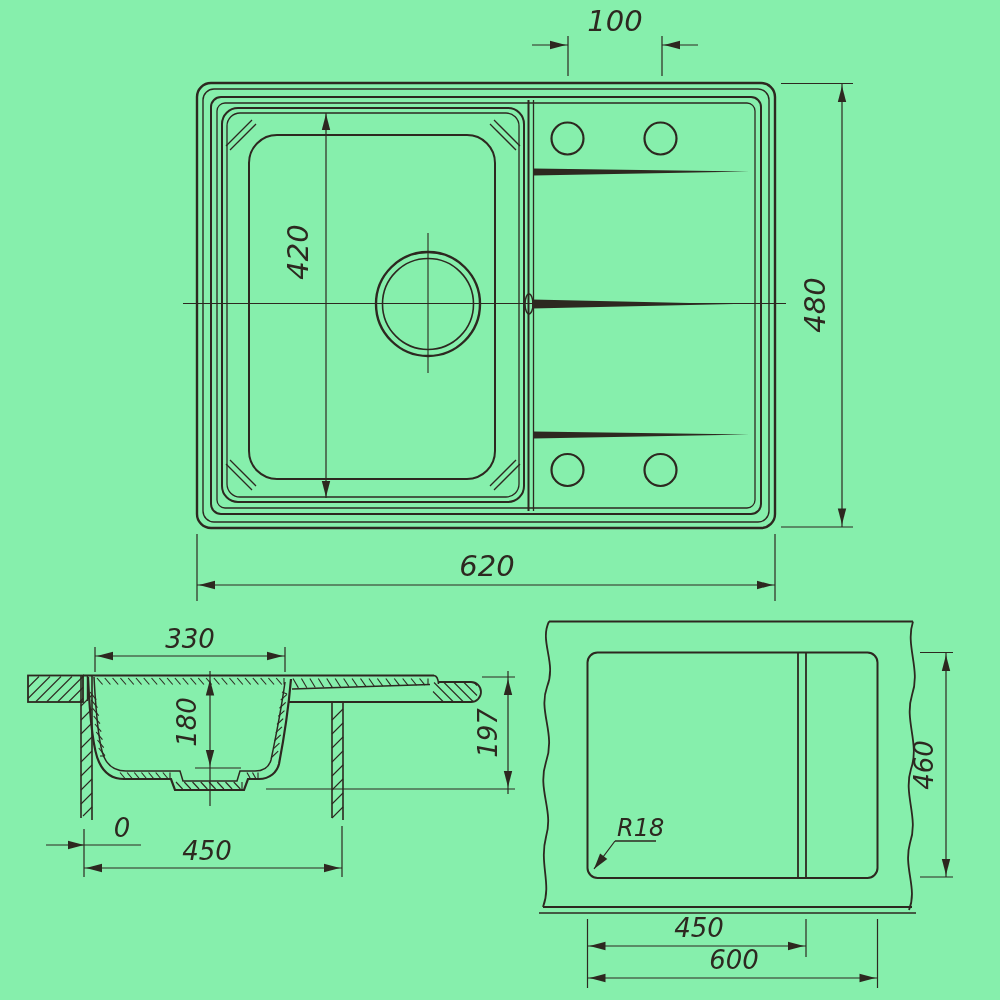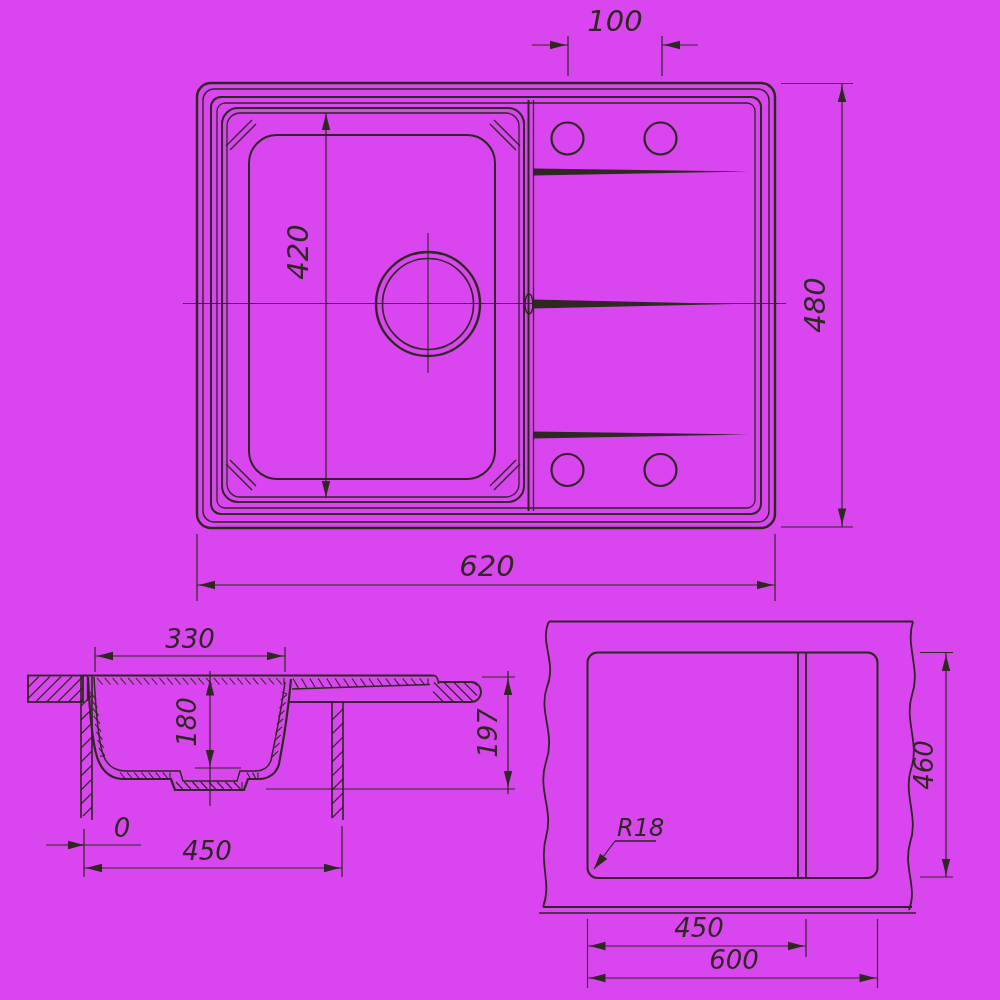--- a/index.html
+++ b/index.html
@@ -1,16 +1,16 @@
 <!DOCTYPE html>
 <html><head>
 <meta charset="utf-8">
 <style>
   html,body{margin:0;padding:0;background:#ffffff;}
-  .stage{width:1000px;height:1000px;position:relative;background:#d946ef;}
+  .stage{width:1000px;height:1000px;position:relative;background:#86efac;}
   svg{display:block;}
   .ln{stroke:#2d2820;fill:none;}
   .fillshape{fill:#2d2820;stroke:none;}
   .dim-lg{font:italic 29px "DejaVu Sans", sans-serif;fill:#2d2820;}
   .dim-md{font:italic 26px "DejaVu Sans", sans-serif;fill:#2d2820;}
   .dim-sm{font:italic 24px "DejaVu Sans", sans-serif;fill:#2d2820;}
 </style>
 </head>
 <body>
 

